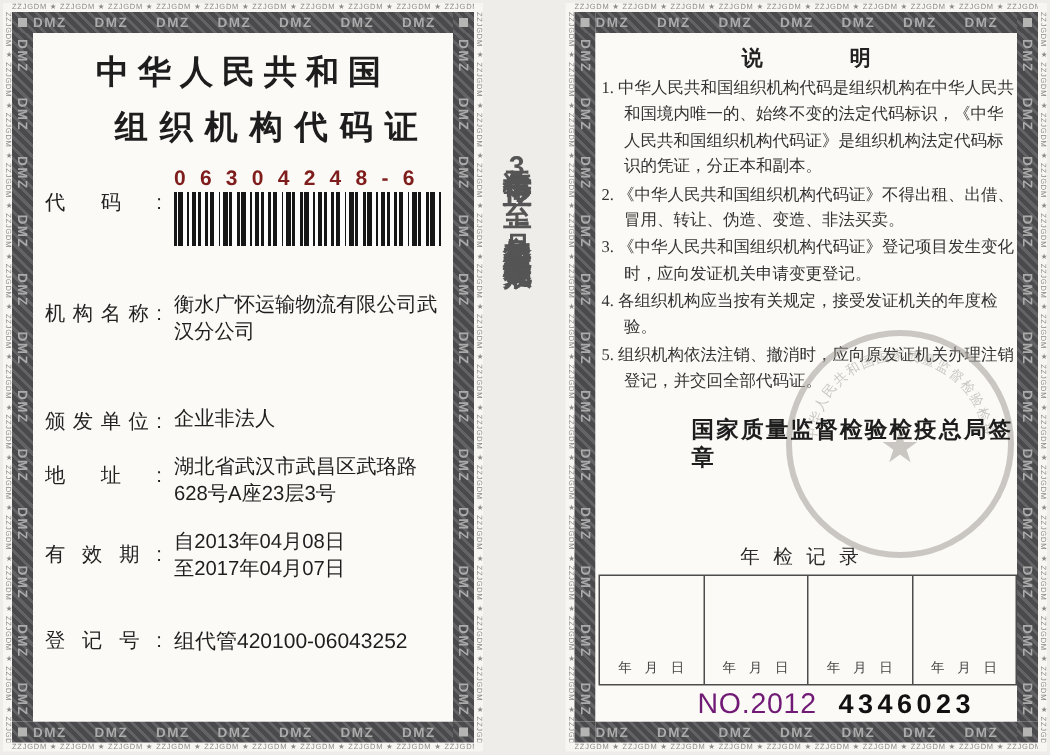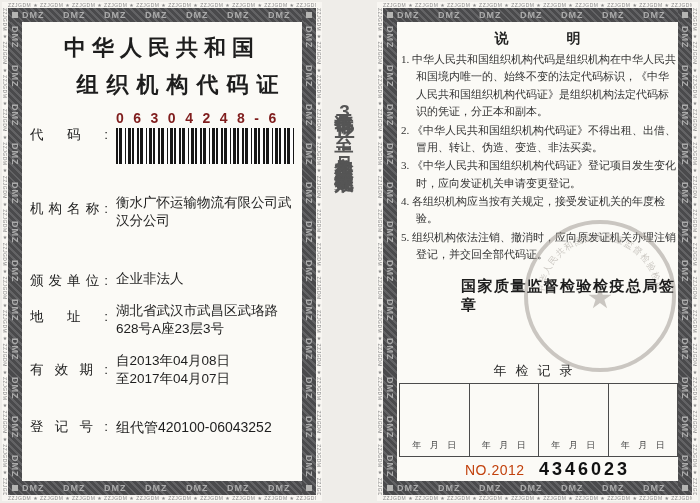--- a/index.html
+++ b/index.html
@@ -97,21 +97,21 @@
   .inspect-title{position:absolute;top:340px;left:0;right:0;text-align:center;
                  font-size:13px;letter-spacing:9px;color:#2a2a2a;font-family:Liberation Serif, serif;}
   .inspect-table{position:absolute;top:361px;left:2px;width:277px;height:72px;
                  border:1px solid #4c4c4c;display:flex;}
   .inspect-cell{flex:1;border-right:1px solid #4c4c4c;display:flex;
                 align-items:flex-end;justify-content:center;padding-bottom:4px;
                 font-size:9px;color:#444;word-spacing:6px;}
   .inspect-cell:last-child{border-right:none;}
 
   .serial{position:absolute;top:437px;left:68px;white-space:nowrap;}
-  .serial .prefix{font-size:14px;color:#c2410c;letter-spacing:.5px;}
+  .serial .prefix{font-size:19px;color:#701a75;letter-spacing:.5px;}
   .serial .number{font-size:18px;font-weight:bold;letter-spacing:3px;color:#111;margin-left:10px;}
 </style>
 </head>
 <body>
 
 <div class="page left">
   <div class="micro h top">ZZJGDM ★ ZZJGDM ★ ZZJGDM ★ ZZJGDM ★ ZZJGDM ★ ZZJGDM ★ ZZJGDM ★ ZZJGDM ★ ZZJGDM ★ ZZJGDM ★ ZZJGDM ★ ZZJGDM ★ ZZJGDM ★ ZZJGDM ★</div>
   <div class="micro h bottom">ZZJGDM ★ ZZJGDM ★ ZZJGDM ★ ZZJGDM ★ ZZJGDM ★ ZZJGDM ★ ZZJGDM ★ ZZJGDM ★ ZZJGDM ★ ZZJGDM ★ ZZJGDM ★ ZZJGDM ★ ZZJGDM ★ ZZJGDM ★</div>
   <div class="micro v left">ZZJGDM ★ ZZJGDM ★ ZZJGDM ★ ZZJGDM ★ ZZJGDM ★ ZZJGDM ★ ZZJGDM ★ ZZJGDM ★ ZZJGDM ★ ZZJGDM ★ ZZJGDM ★ ZZJGDM ★ ZZJGDM ★ ZZJGDM ★ ZZJGDM ★ ZZJGDM ★ ZZJGDM ★ ZZJGDM ★ ZZJGDM ★ ZZJGDM ★</div>
   <div class="micro v right">ZZJGDM ★ ZZJGDM ★ ZZJGDM ★ ZZJGDM ★ ZZJGDM ★ ZZJGDM ★ ZZJGDM ★ ZZJGDM ★ ZZJGDM ★ ZZJGDM ★ ZZJGDM ★ ZZJGDM ★ ZZJGDM ★ ZZJGDM ★ ZZJGDM ★ ZZJGDM ★ ZZJGDM ★ ZZJGDM ★ ZZJGDM ★ ZZJGDM ★</div>

